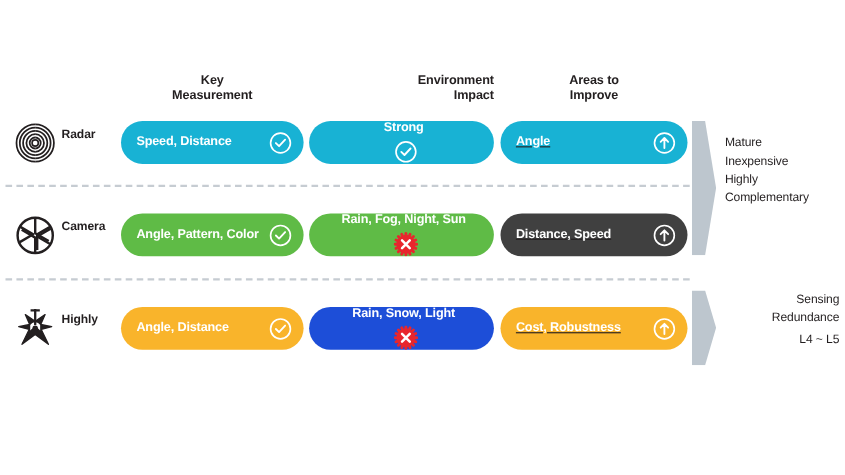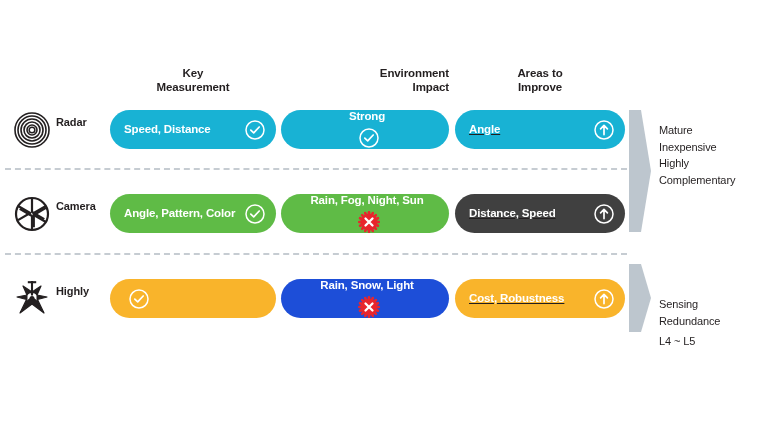--- a/index.html
+++ b/index.html
@@ -126,21 +126,21 @@
   .note {
     position: absolute;
     left: 659px;
     width: 104px;
     font-size: 11px;
     line-height: 16.5px;
     color: #231f20;
     letter-spacing: -0.1px;
   }
   #note-top { top: 122px; }
-  #note-bot { top: 296px; }
+  #note-bot { top: 264px; text-align: right; }
   .note .line { display: block; white-space: pre-line; }
   .note .level { display: block; margin-top: 4px; }
 </style>
 </head>
 <body>
 
 <div id="canvas">
 
   <div class="col-header" id="hdr-1">Key
 Measurement</div>
@@ -286,20 +286,21 @@
         <path d="M19.5 25.5 A5.2 5.2 0 0 1 28.5 25.5 L28.5 20.5 A5.2 5.2 0 0 0 19.5 20.5 Z" fill="#ffffff"></path>
         <circle cx="24" cy="23.5" r="2.5" fill="#231f20"></circle>
         <line x1="24" y1="6" x2="24" y2="20.5" stroke="#231f20" stroke-width="2.1"></line>
         <line x1="19.8" y1="7.2" x2="28.2" y2="7.2" stroke="#231f20" stroke-width="2.1"></line>
       </svg>
     </div>
 
     <div class="row-label">Highly</div>
 
     <div class="pill c1" style="background:#f9b42b">
+      <span class="pill-text">Angle, Distance</span>
       <span class="pill-badge">
         <svg viewBox="0 0 22 22">
           <circle cx="11" cy="11" r="9" fill="none" stroke="#ffffff" stroke-width="1.5"></circle>
           <path d="M6.8 11.1 L9.7 13.9 L15.2 8.0" fill="none" stroke="#ffffff" stroke-width="1.7" stroke-linecap="round" stroke-linejoin="round"></path>
         </svg>
       </span>
     </div>
 
     <div class="pill c2" style="background:#1d4ed8">
       <span class="pill-text">Rain, Snow, Light</span>

